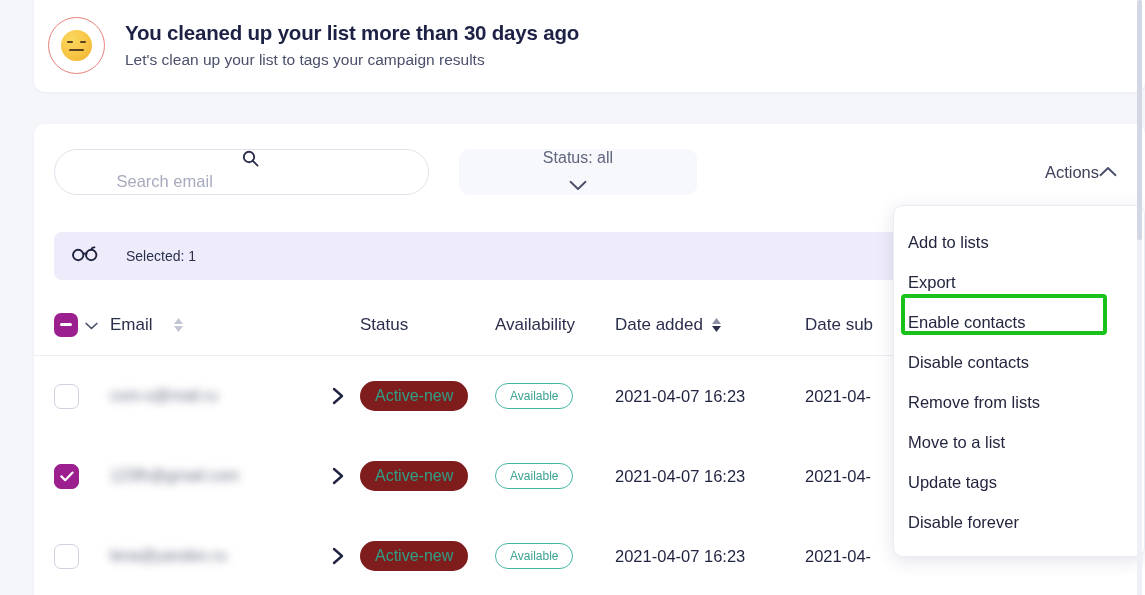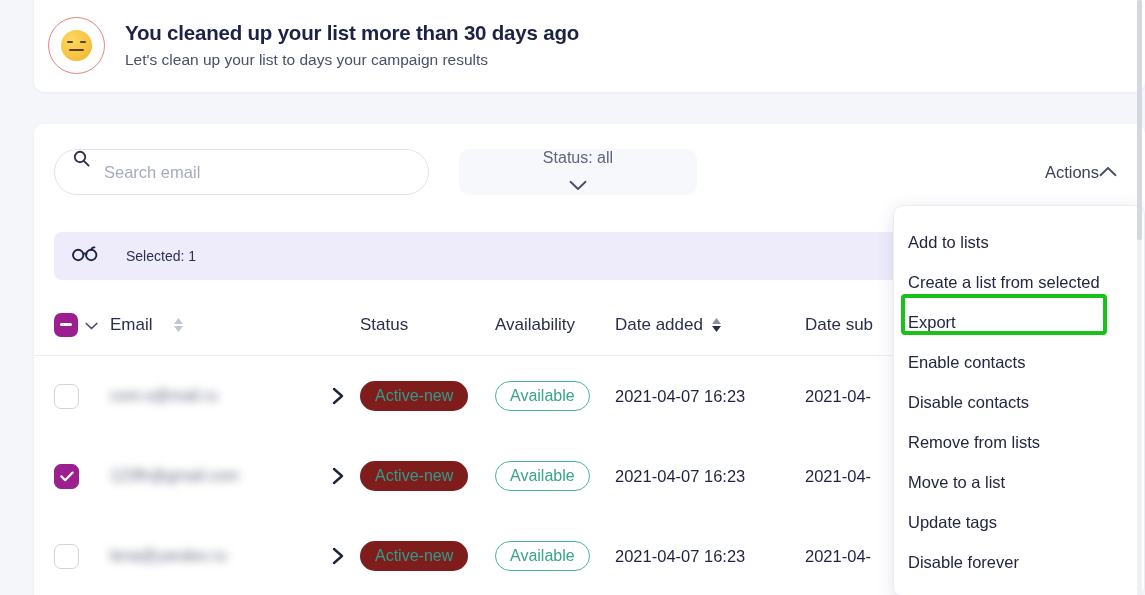--- a/index.html
+++ b/index.html
@@ -109,22 +109,24 @@
   .search-box {
     position: absolute;
     left: 20px;
     top: 25px;
     width: 375px;
     height: 46px;
     border: 1px solid #dfe2ea;
     border-radius: 23px;
     box-sizing: border-box;
     display: flex;
+    align-items: center;
     padding-left: 18px;
     background: #fff;
+    flex-direction: column;
   }
   .search-icon { flex: 0 0 auto; display: block; }
   .search-input {
     border: none;
     outline: none;
     font-family: "Liberation Sans", sans-serif;
     font-size: 16.5px;
     color: #1f2340;
     margin-left: 12px;
     width: 280px;
@@ -278,21 +280,21 @@
     background: #7f1d1d;
     color: #2f9e86;
     font-size: 16px;
     border-radius: 16px;
     padding: 6px 15px;
   }
   .pill-available {
     display: inline-block;
     border: 1.4px solid #45b5a4;
     color: #3aa392;
-    font-size: 16px;
+    font-size: 12px;
     border-radius: 16px;
     padding: 5px 14px;
     box-sizing: border-box;
   }
   .cell-date {
     font-size: 16.5px;
     color: #1f2340;
     white-space: nowrap;
   }
 
@@ -361,21 +363,21 @@
 <div class="banner-card">
   <div class="emoji-ring">
     <div class="emoji-face">
       <span class="eye left"></span>
       <span class="eye right"></span>
       <span class="mouth"></span>
     </div>
   </div>
   <div class="banner-text">
     <div class="banner-title">You cleaned up your list more than 30 days ago</div>
-    <div class="banner-sub">Let's clean up your list to days your campaign results</div>
+    <div class="banner-sub">Let's clean up your list to tags your campaign results</div>
   </div>
 </div>
 
 <div class="main-card">
 
   <div class="toolbar">
 
     <div class="search-box">
       <span class="search-icon">
         <svg width="17" height="17" viewBox="0 0 17 17">
@@ -548,21 +550,20 @@
       <div class="col-sub">
         <span class="cell-date">2021-04-</span>
       </div>
     </div>
 
   </div>
 </div>
 
 <div class="actions-menu">
   <div class="menu-item">Add to lists</div>
-  <div class="menu-item">Create a list from selected</div>
   <div class="menu-item highlighted">Export</div>
   <div class="menu-item">Enable contacts</div>
   <div class="menu-item">Disable contacts</div>
   <div class="menu-item">Remove from lists</div>
   <div class="menu-item">Move to a list</div>
   <div class="menu-item">Update tags</div>
   <div class="menu-item">Disable forever</div>
 </div>
 
 <div class="highlight-box"></div>

